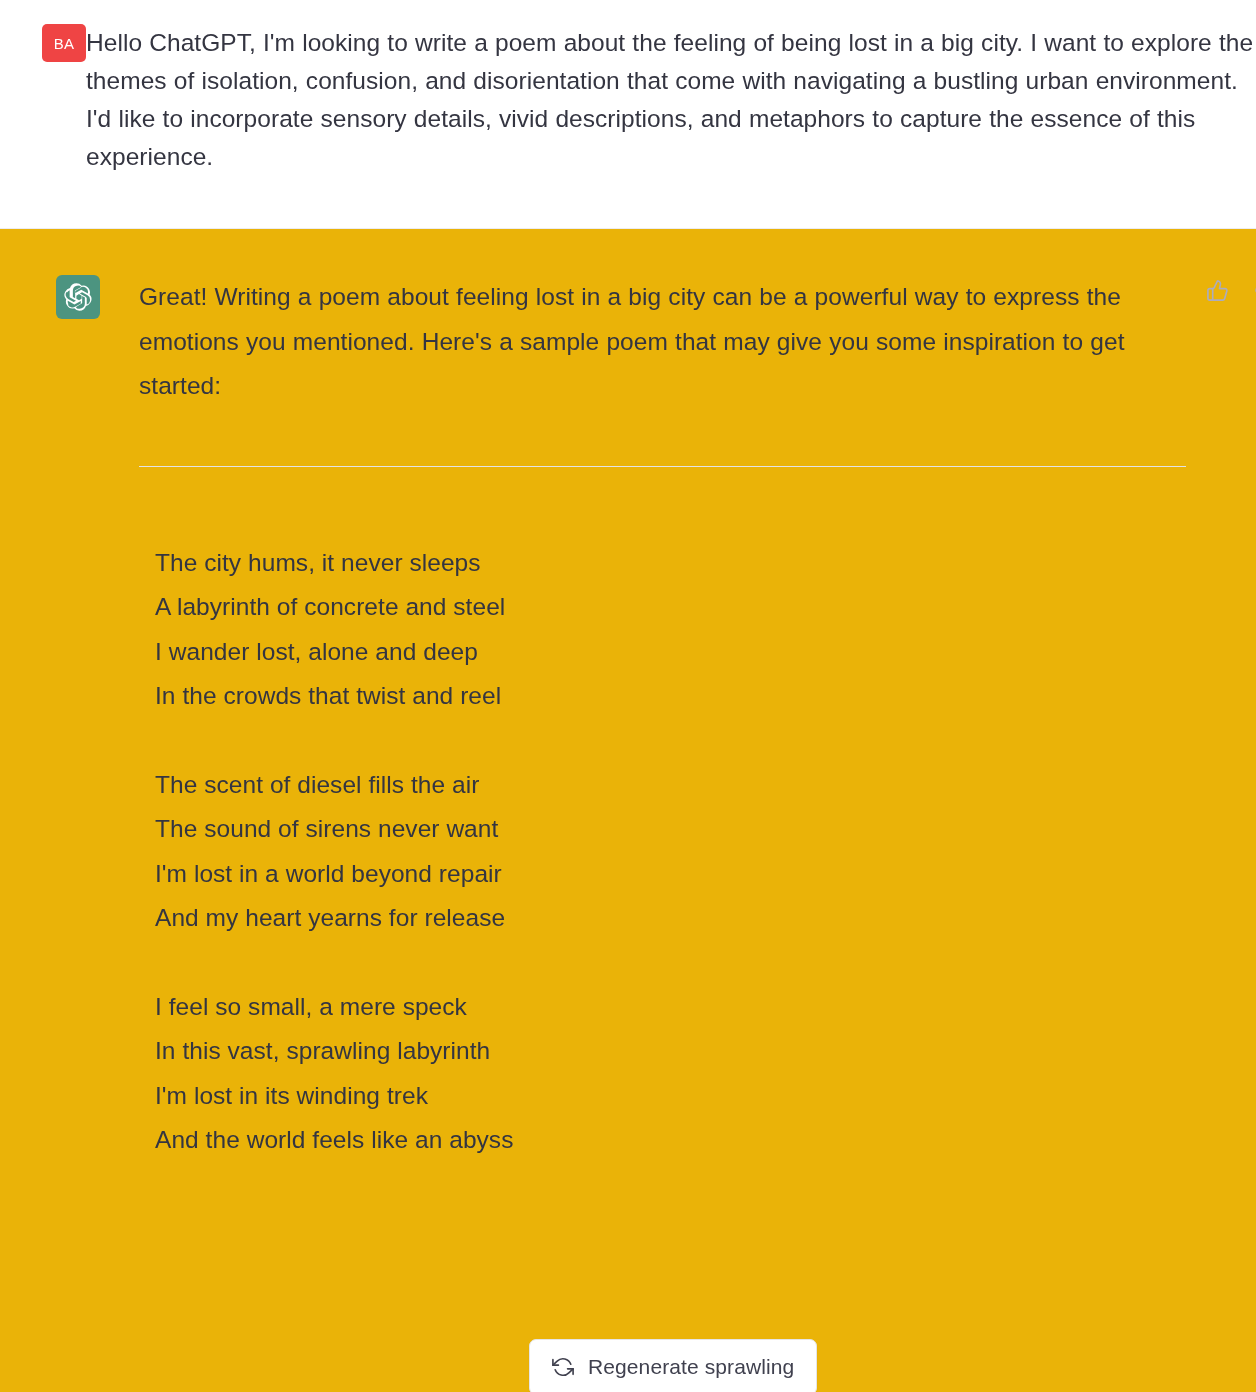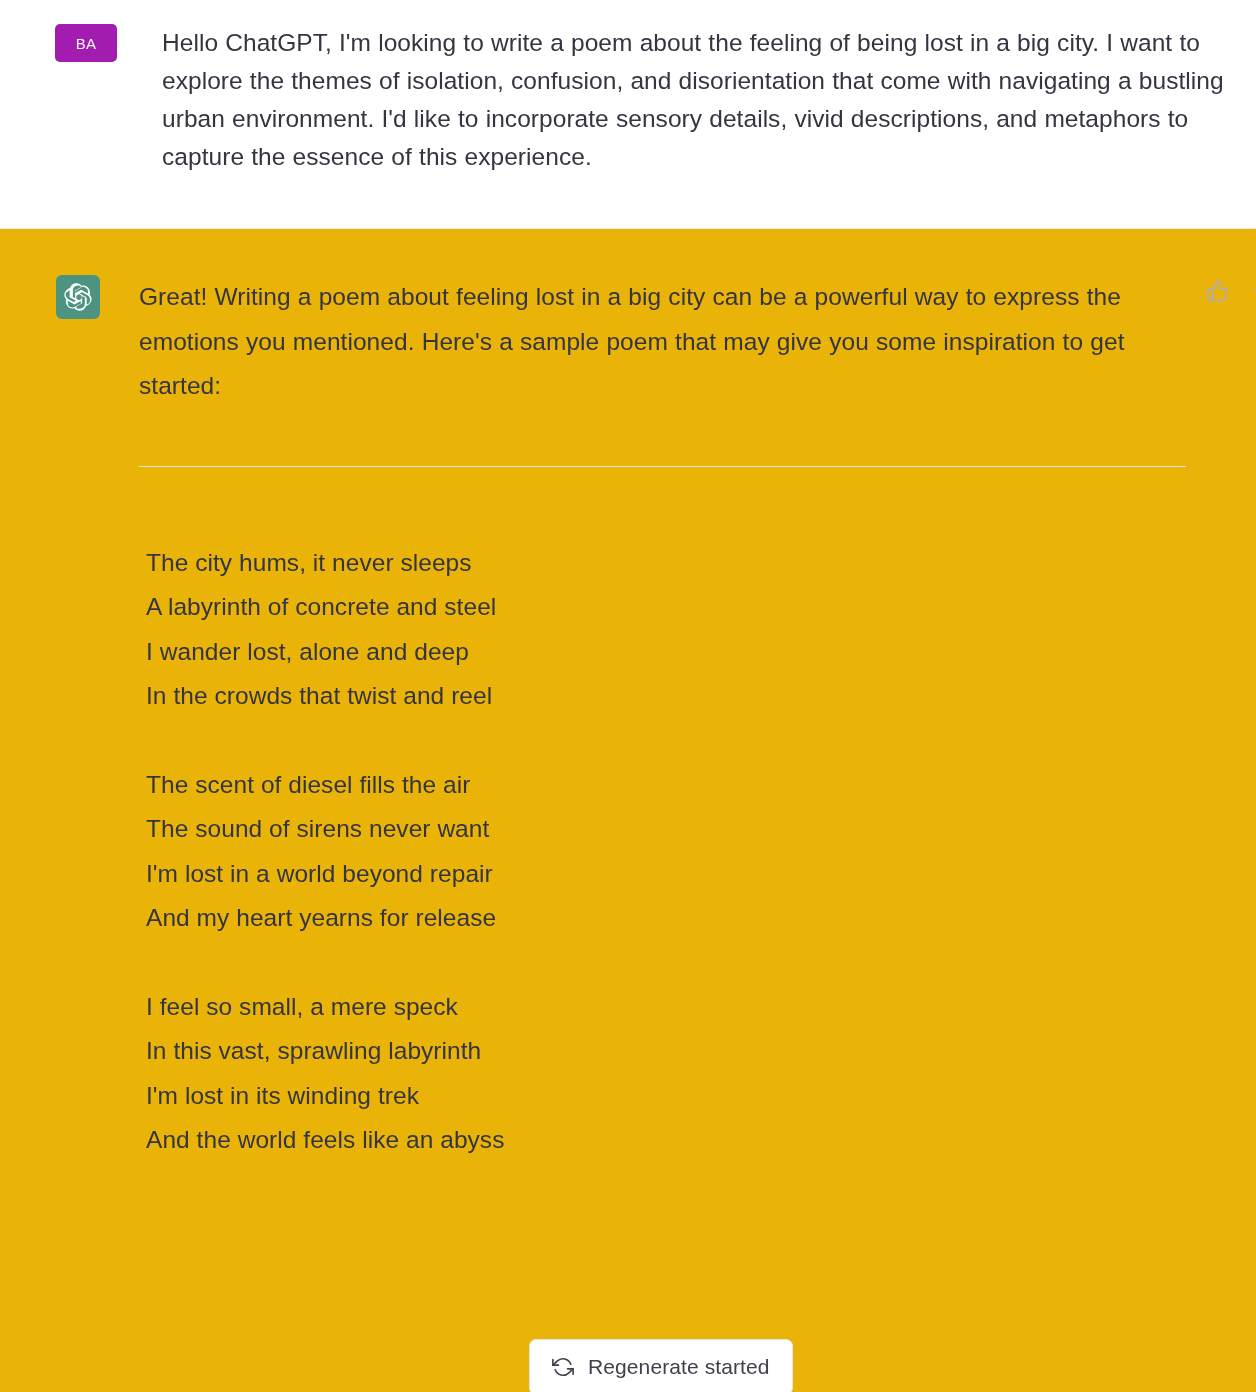--- a/index.html
+++ b/index.html
@@ -46,45 +46,45 @@
   
   .avatar {
     flex: 0 0 auto;
     display: flex;
     align-items: center;
     justify-content: center;
     color: #ffffff;
     user-select: none;
   }
   .avatar.user-avatar {
-    width: 62px;
+    width: 44px;
     height: 38px;
-    margin-left: 55px;
+    margin-left: 42px;
     margin-top: 0px;
     border-radius: 5px;
-    background: #a21caf;
+    background: #ef4444;
     font-size: 15px;
     letter-spacing: 0.3px;
   }
   .avatar.bot-avatar {
     width: 44px;
     height: 44px;
     margin-left: 56px;
     margin-top: 0px;
     border-radius: 6px;
     background: #4c9480;
   }
   .avatar.bot-avatar svg { display: block; }
 
   
   .msg-body {
     flex: 1 1 auto;
     min-width: 0;
   }
-  .msg-row.user .msg-body { margin-left: 45px; }
+  .msg-row.user .msg-body { }
   .msg-row.assistant .msg-body { margin-left: 39px; padding-right: 70px; }
 
   .para {
     color: #343541;
     font-size: 24.5px;
     line-height: 38px;
     letter-spacing: 0.05px;
     margin: 0;
     word-spacing: 0.3px;
   }
@@ -101,21 +101,21 @@
 
   
   .poem {
     margin-top: 74px;
   }
   .stanza {
     color: #343541;
     font-size: 24.5px;
     line-height: 44.5px;
     letter-spacing: 0.05px;
-    margin: 0 0 44px 7px;
+    margin: 0 0 44px 16px;
     white-space: pre-line;
   }
   .stanza:last-child { margin-bottom: 0; }
 
   
   .feedback {
     position: absolute;
     top: 276px;
     left: 1203px;
     display: flex;
@@ -230,16 +230,16 @@
   </div>
 
   <button class="regenerate-btn">
     <span class="refresh-icon">
       <svg width="22" height="22" viewBox="0 0 24 24" fill="none" stroke="currentColor" stroke-width="1.8" stroke-linecap="round" stroke-linejoin="round" aria-hidden="true">
         <polyline points="1 4 1 10 7 10"></polyline>
         <polyline points="23 20 23 14 17 14"></polyline>
         <path d="M20.49 9A9 9 0 0 0 5.64 5.64L1 10m22 4l-4.64 4.36A9 9 0 0 1 3.51 15"></path>
       </svg>
     </span>
-    <span class="label">Regenerate started</span>
+    <span class="label">Regenerate sprawling</span>
   </button>
 
 </div>
 
 </body></html>

